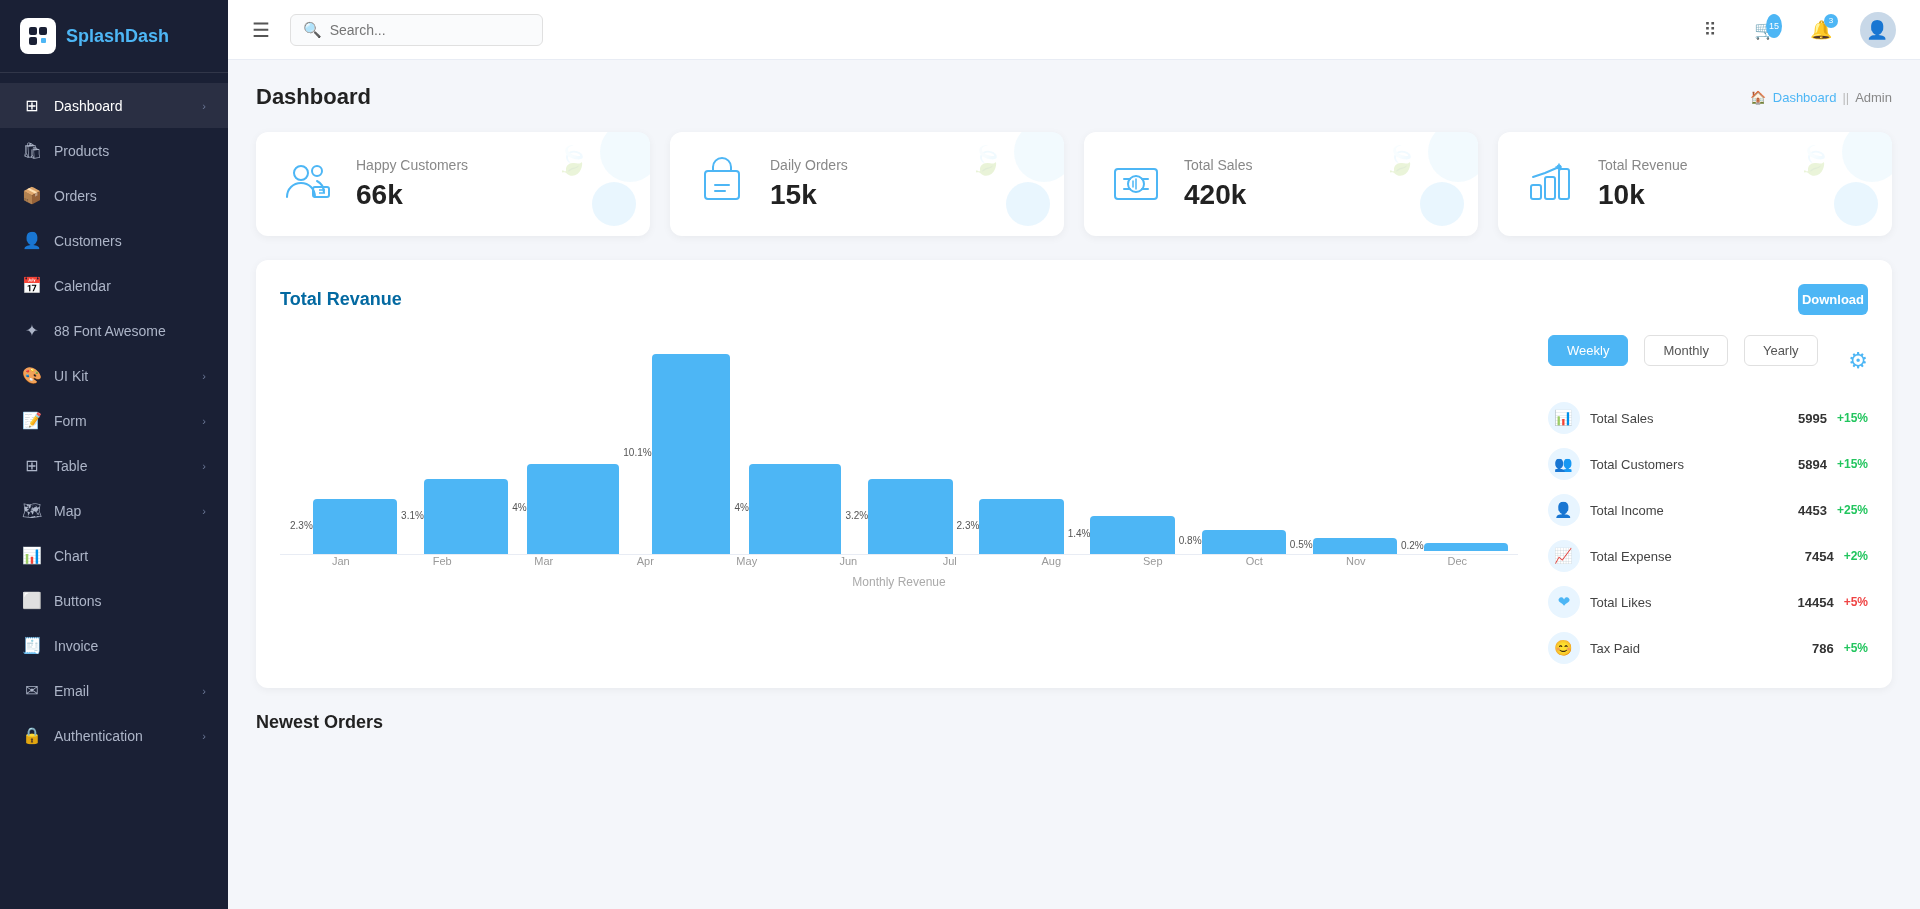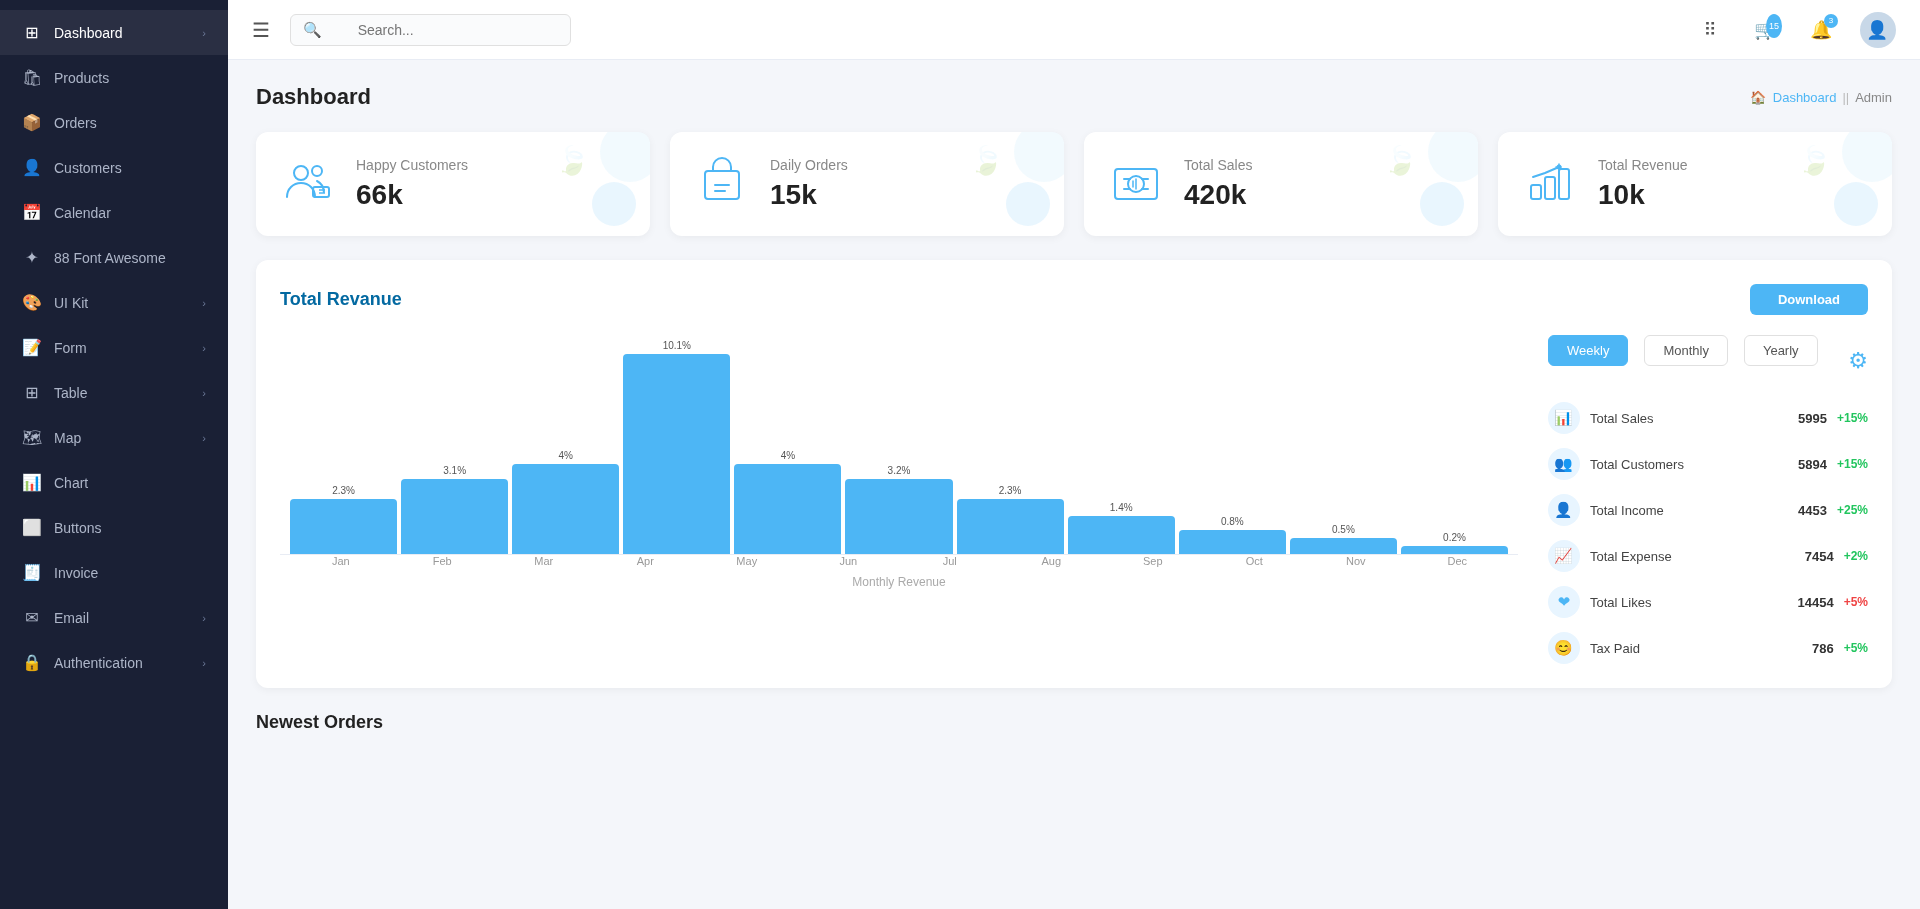--- a/index.html
+++ b/index.html
@@ -66,21 +66,21 @@
     .topbar-left { display: flex; align-items: center; gap: 20px; flex: 1; }
     .topbar-menu-icon { font-size: 20px; cursor: pointer; color: #555; }
     .topbar-search {
       display: flex; align-items: center;
       border: 1px solid #e0e0e0; border-radius: 6px;
       padding: 6px 12px; gap: 8px;
       background: #fafbfc;
     }
     .topbar-search input {
       border: none; outline: none; background: transparent;
-      font-size: 14px; color: #404040; width: 200px; margin-left: 28px;
+      font-size: 14px; color: #404040; width: 200px;
     }
     .topbar-right { display: flex; align-items: center; gap: 20px; }
     .topbar-icon-btn {
       width: 36px; height: 36px;
       display: flex; align-items: center; justify-content: center;
       cursor: pointer; color: #555; font-size: 18px; position: relative;
     }
     .badge {
       position: absolute; top: 2px; right: 2px;
       background: #4db6f5; color: #fff;
@@ -159,35 +159,35 @@
       margin-bottom: 24px;
     }
     .chart-header {
       display: flex; align-items: center; justify-content: space-between;
       margin-bottom: 20px;
     }
     .chart-title { font-size: 18px; font-weight: 700; color: #0369a1; }
     .download-btn {
       background: #4db6f5; color: #fff;
       border: none; border-radius: 6px;
-      padding: 8px 28px; font-size: 13px; font-weight: 600;
+      padding: 8px 4px; font-size: 13px; font-weight: 600;
       cursor: pointer;
     }
     .chart-body { display: flex; gap: 30px; }
     .chart-left { flex: 1; min-width: 0; }
     .chart-right { width: 320px; flex-shrink: 0; }
     .bar-chart-wrap {
       display: flex; align-items: flex-end; justify-content: space-around;
       height: 220px;
       border-bottom: 1px solid #e8ecf4;
       padding: 0 10px;
       gap: 4px;
     }
     .bar-col {
-      display: flex; flex-direction: column; align-items: center;
+      display: flex; flex-direction: row; align-items: center;
       flex: 1;
     }
     .bar-pct { font-size: 10px; color: #555; margin-bottom: 3px; }
     .bar-fill {
       width: 100%; background: #4db6f5;
       border-radius: 4px 4px 0 0;
       min-height: 4px;
     }
     .bar-month-labels {
       display: flex; justify-content: space-around;
@@ -227,20 +227,33 @@
     .stats-list-change.down { color: #ef4444; }
     .chart-settings-icon { color: #4db6f5; font-size: 22px; float: right; cursor: pointer; }
 
     
     .newest-orders { font-size: 18px; font-weight: 700; color: #222; margin-top: 4px; }
   </style>
 </head>
 <body>
 
 <div class="sidebar">
+  <div class="sidebar-logo">
+    <div class="logo-icon">
+      <svg width="22" height="22" viewBox="0 0 22 22" fill="none">
+        <rect x="2" y="2" width="8" height="8" rx="2" fill="#1a2035"></rect>
+        <rect x="12" y="2" width="8" height="8" rx="2" fill="#1a2035"></rect>
+        <rect x="2" y="12" width="8" height="8" rx="2" fill="#1a2035"></rect>
+        <rect x="14" y="13" width="5" height="5" rx="1" fill="#4db6f5"></rect>
+      </svg>
+    </div>
+    <span class="logo-text">
+      <span>Splash</span><span style="color:#4db6f5">Dash</span>
+    </span>
+  </div>
   <nav class="sidebar-nav">
 
   <div class="nav-item active">
     <div class="nav-item-left">
       <span class="nav-icon">⊞</span>
       <span>Dashboard</span>
     </div>
     <span class="nav-chevron">›</span>
   </div>
       <div class="nav-item">

